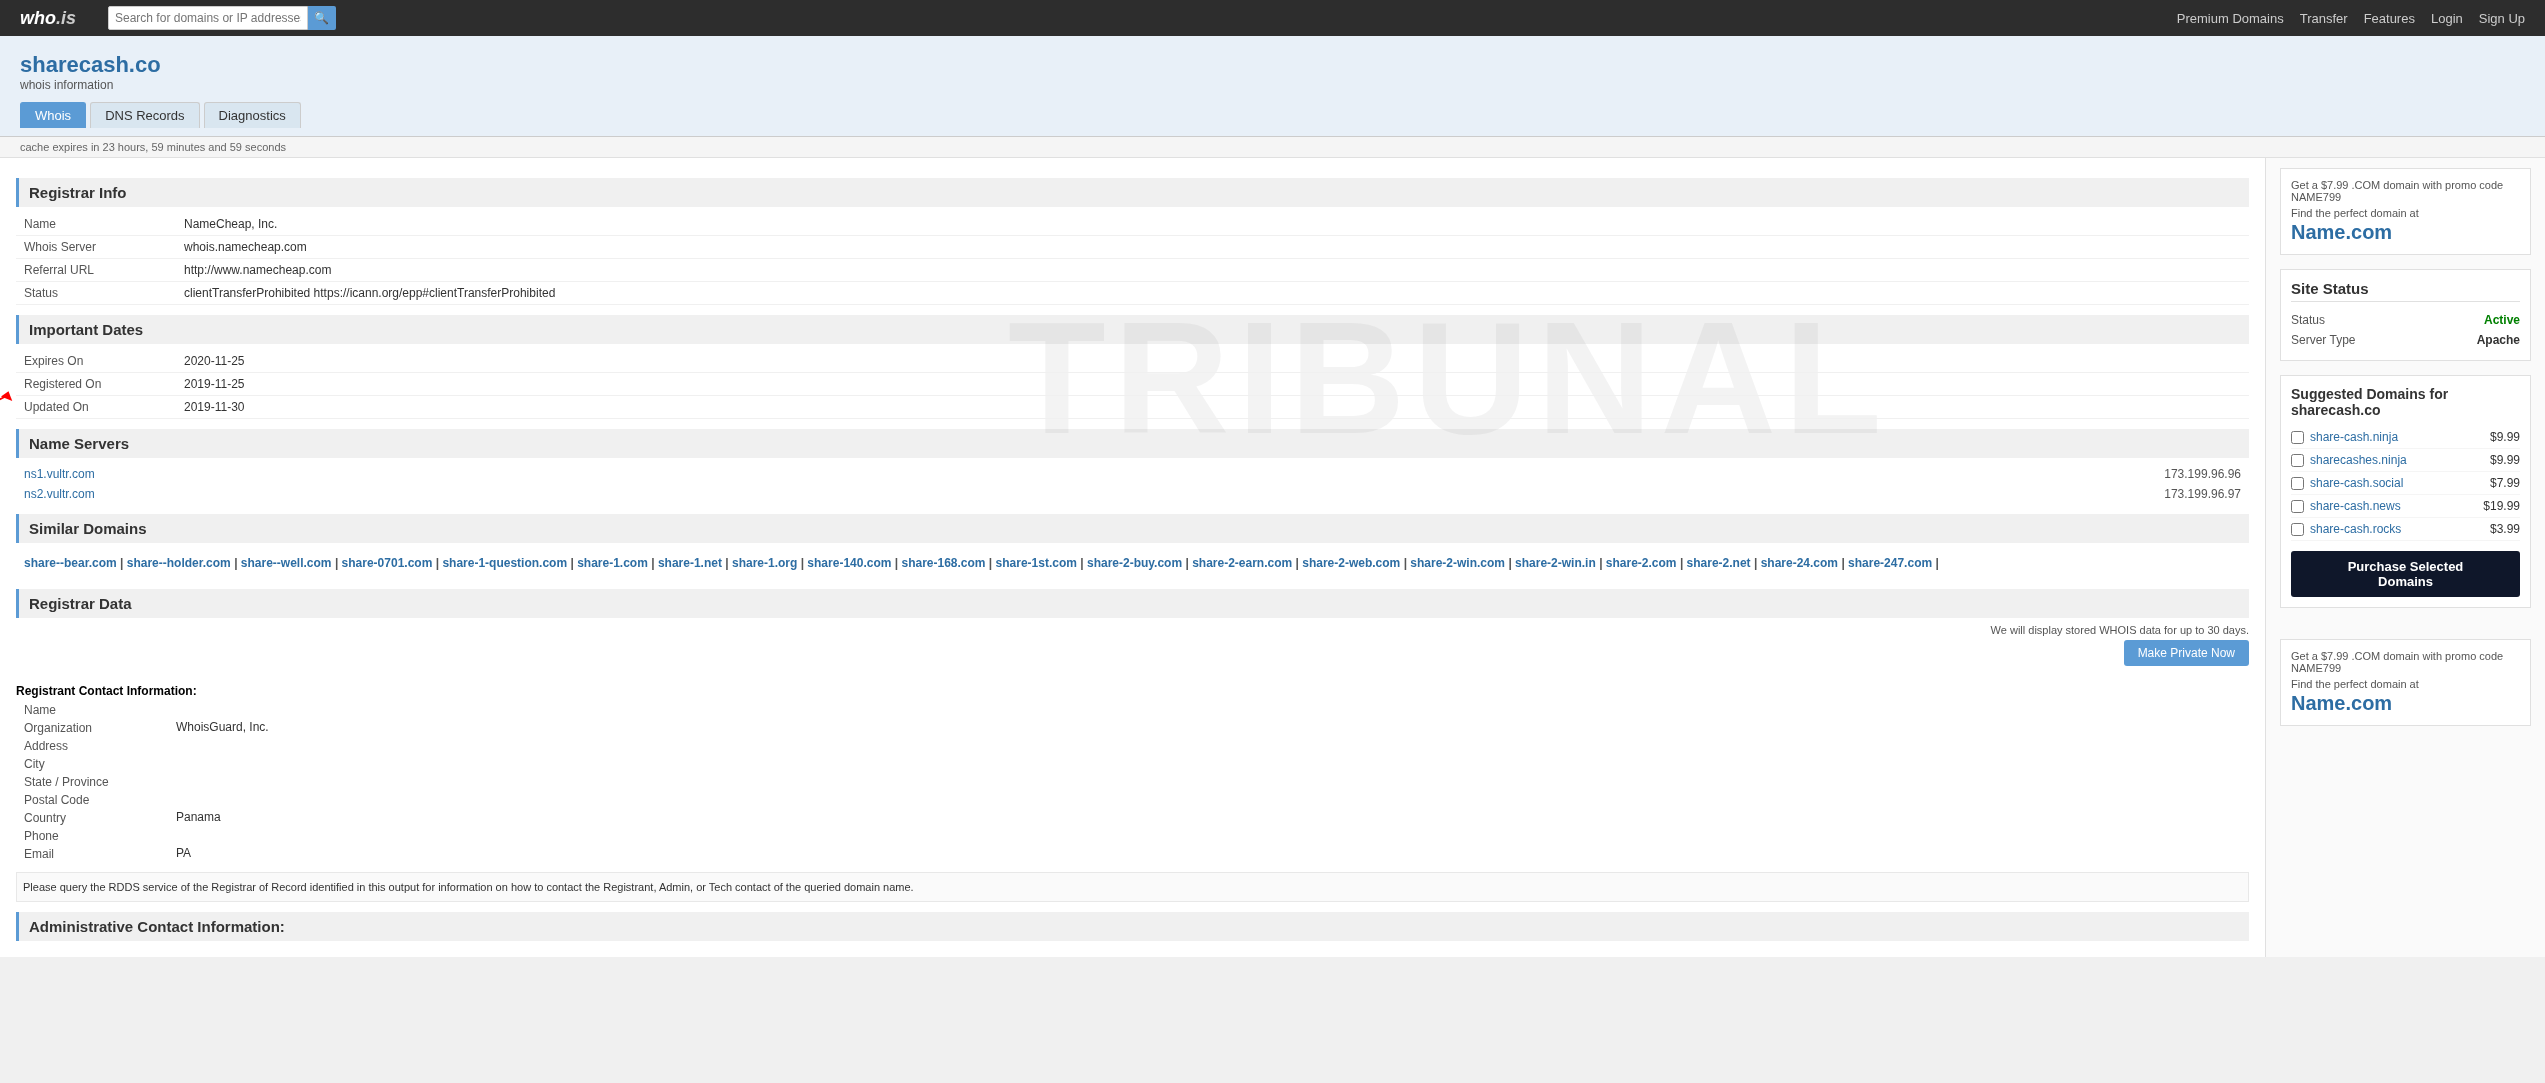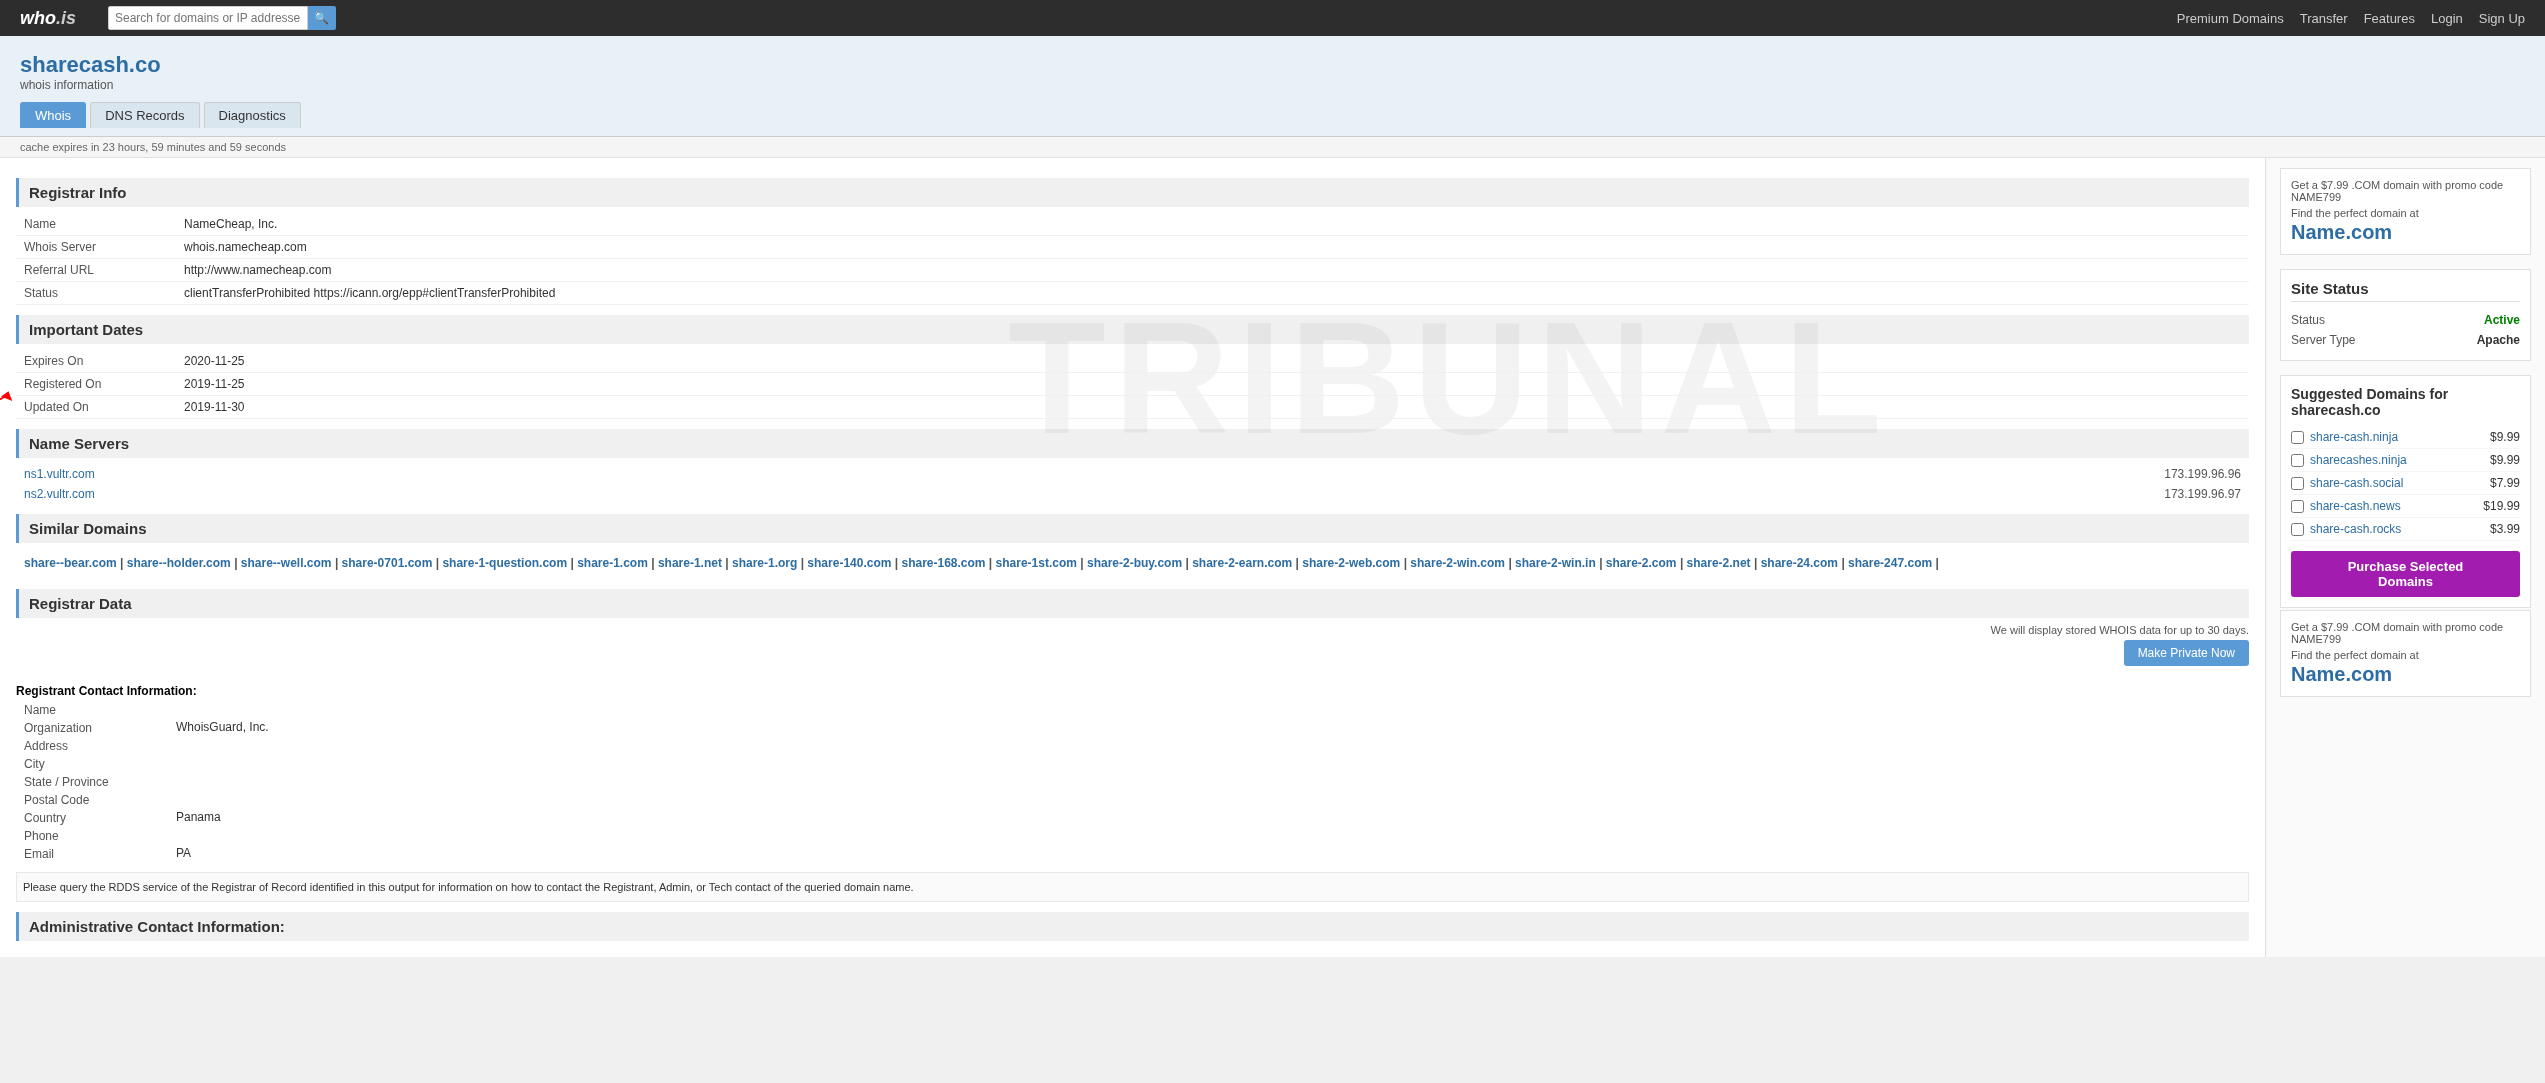--- a/index.html
+++ b/index.html
@@ -282,21 +282,21 @@
       font-size: 12px;
     }
     .status-row .label { color: #555; }
     .status-row .value { color: #333; font-weight: bold; }
     .status-active { color: green !important; }
 
     .suggested-domains-box {
       border: 1px solid #e0e0e0;
       background: white;
       padding: 10px;
-      margin-bottom: 2px;
+      margin-bottom: 31px;
     }
     .suggested-title {
       font-size: 14px;
       font-weight: bold;
       color: #333;
       margin-bottom: 8px;
     }
     .domain-option {
       display: flex;
       align-items: center;
@@ -315,21 +315,21 @@
     .domain-name-link {
       color: #2d6da3;
       text-decoration: none;
       font-size: 12px;
     }
     .domain-price {
       font-size: 12px;
       color: #333;
     }
     .purchase-btn {
-      background: #a21caf;
+      background: #0f172a;
       color: white;
       border: none;
       padding: 8px 32px;
       cursor: pointer;
       border-radius: 3px;
       font-size: 13px;
       width: 100%;
       margin-top: 10px;
       font-weight: bold;
     }

